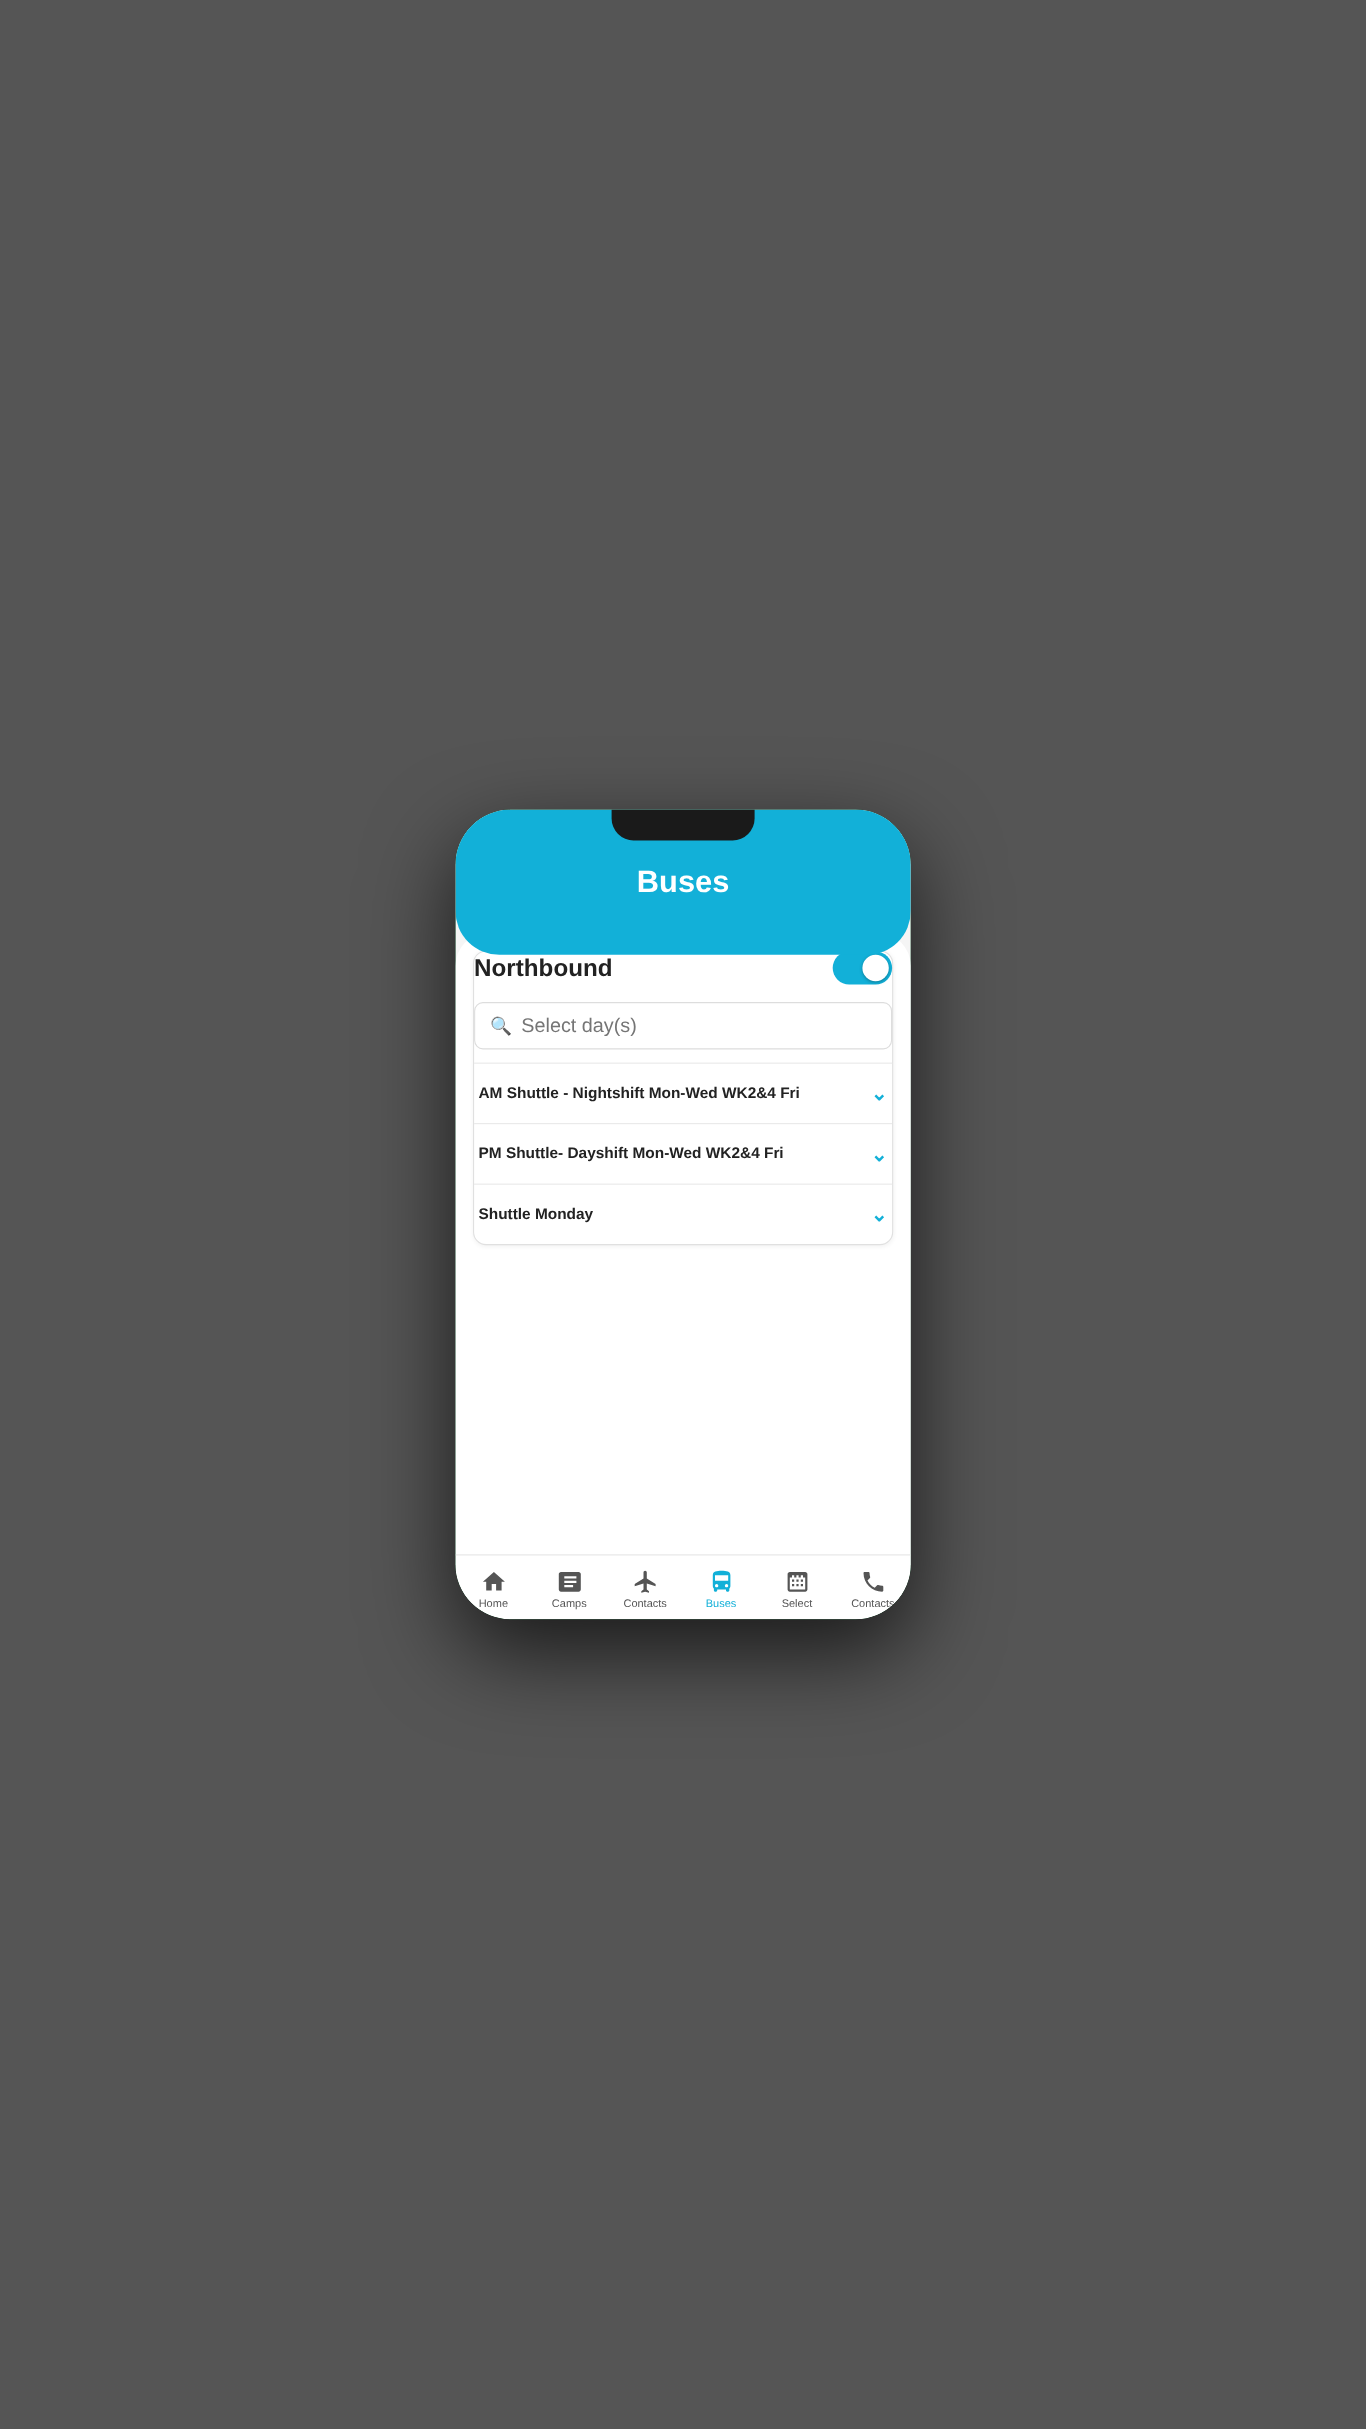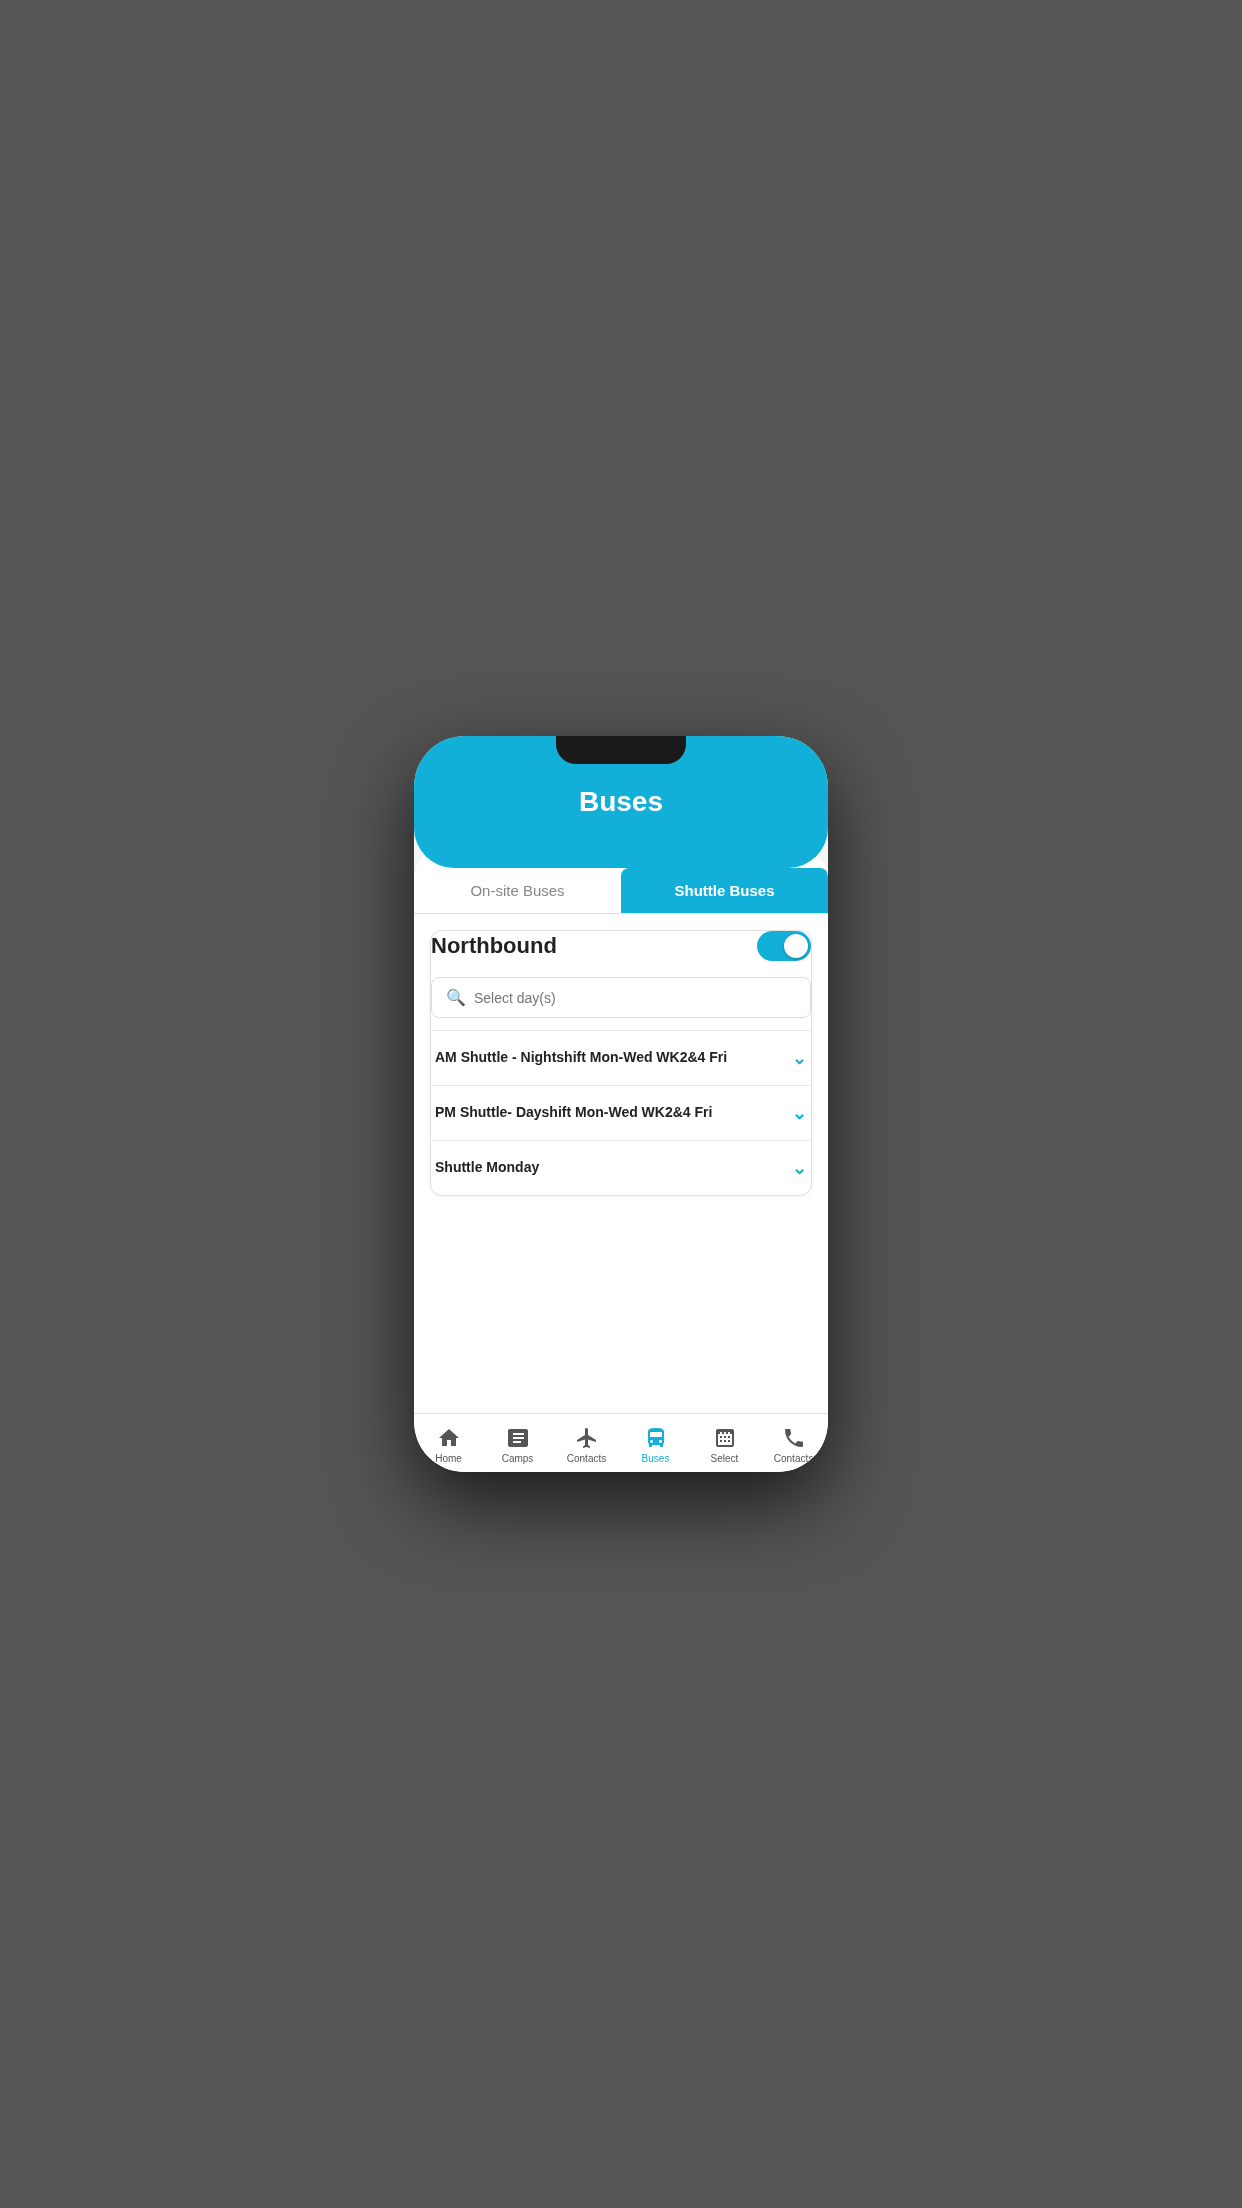--- a/index.html
+++ b/index.html
@@ -156,21 +156,21 @@
 
     .search-icon-wrap {
       color: #aaa;
       font-size: 16px;
       margin-right: 8px;
     }
 
     .search-input {
       border: none;
       outline: none;
-      font-size: 14px;
+      font-size: 18px;
       color: #aaa;
       flex: 1;
       background: transparent;
     }
 
     
     .list-item {
       display: flex;
       justify-content: space-between;
       align-items: center;
@@ -234,24 +234,20 @@
 <div class="phone-frame">
   <div class="notch"></div>
   <div class="phone-screen">
 
     <div class="header">
       <h1 class="header-title">Buses</h1>
     </div>
 
     <div class="content">
 
-      <div class="tabs">
-        <div class="tab">On-site Buses</div>
-        <div class="tab active">Shuttle Buses</div>
-      </div>
 
       <div class="section-card">
 
         <div class="section-header">
           <span class="section-title">Northbound</span>
           <div class="toggle">
             <div class="toggle-knob"></div>
           </div>
         </div>
 

